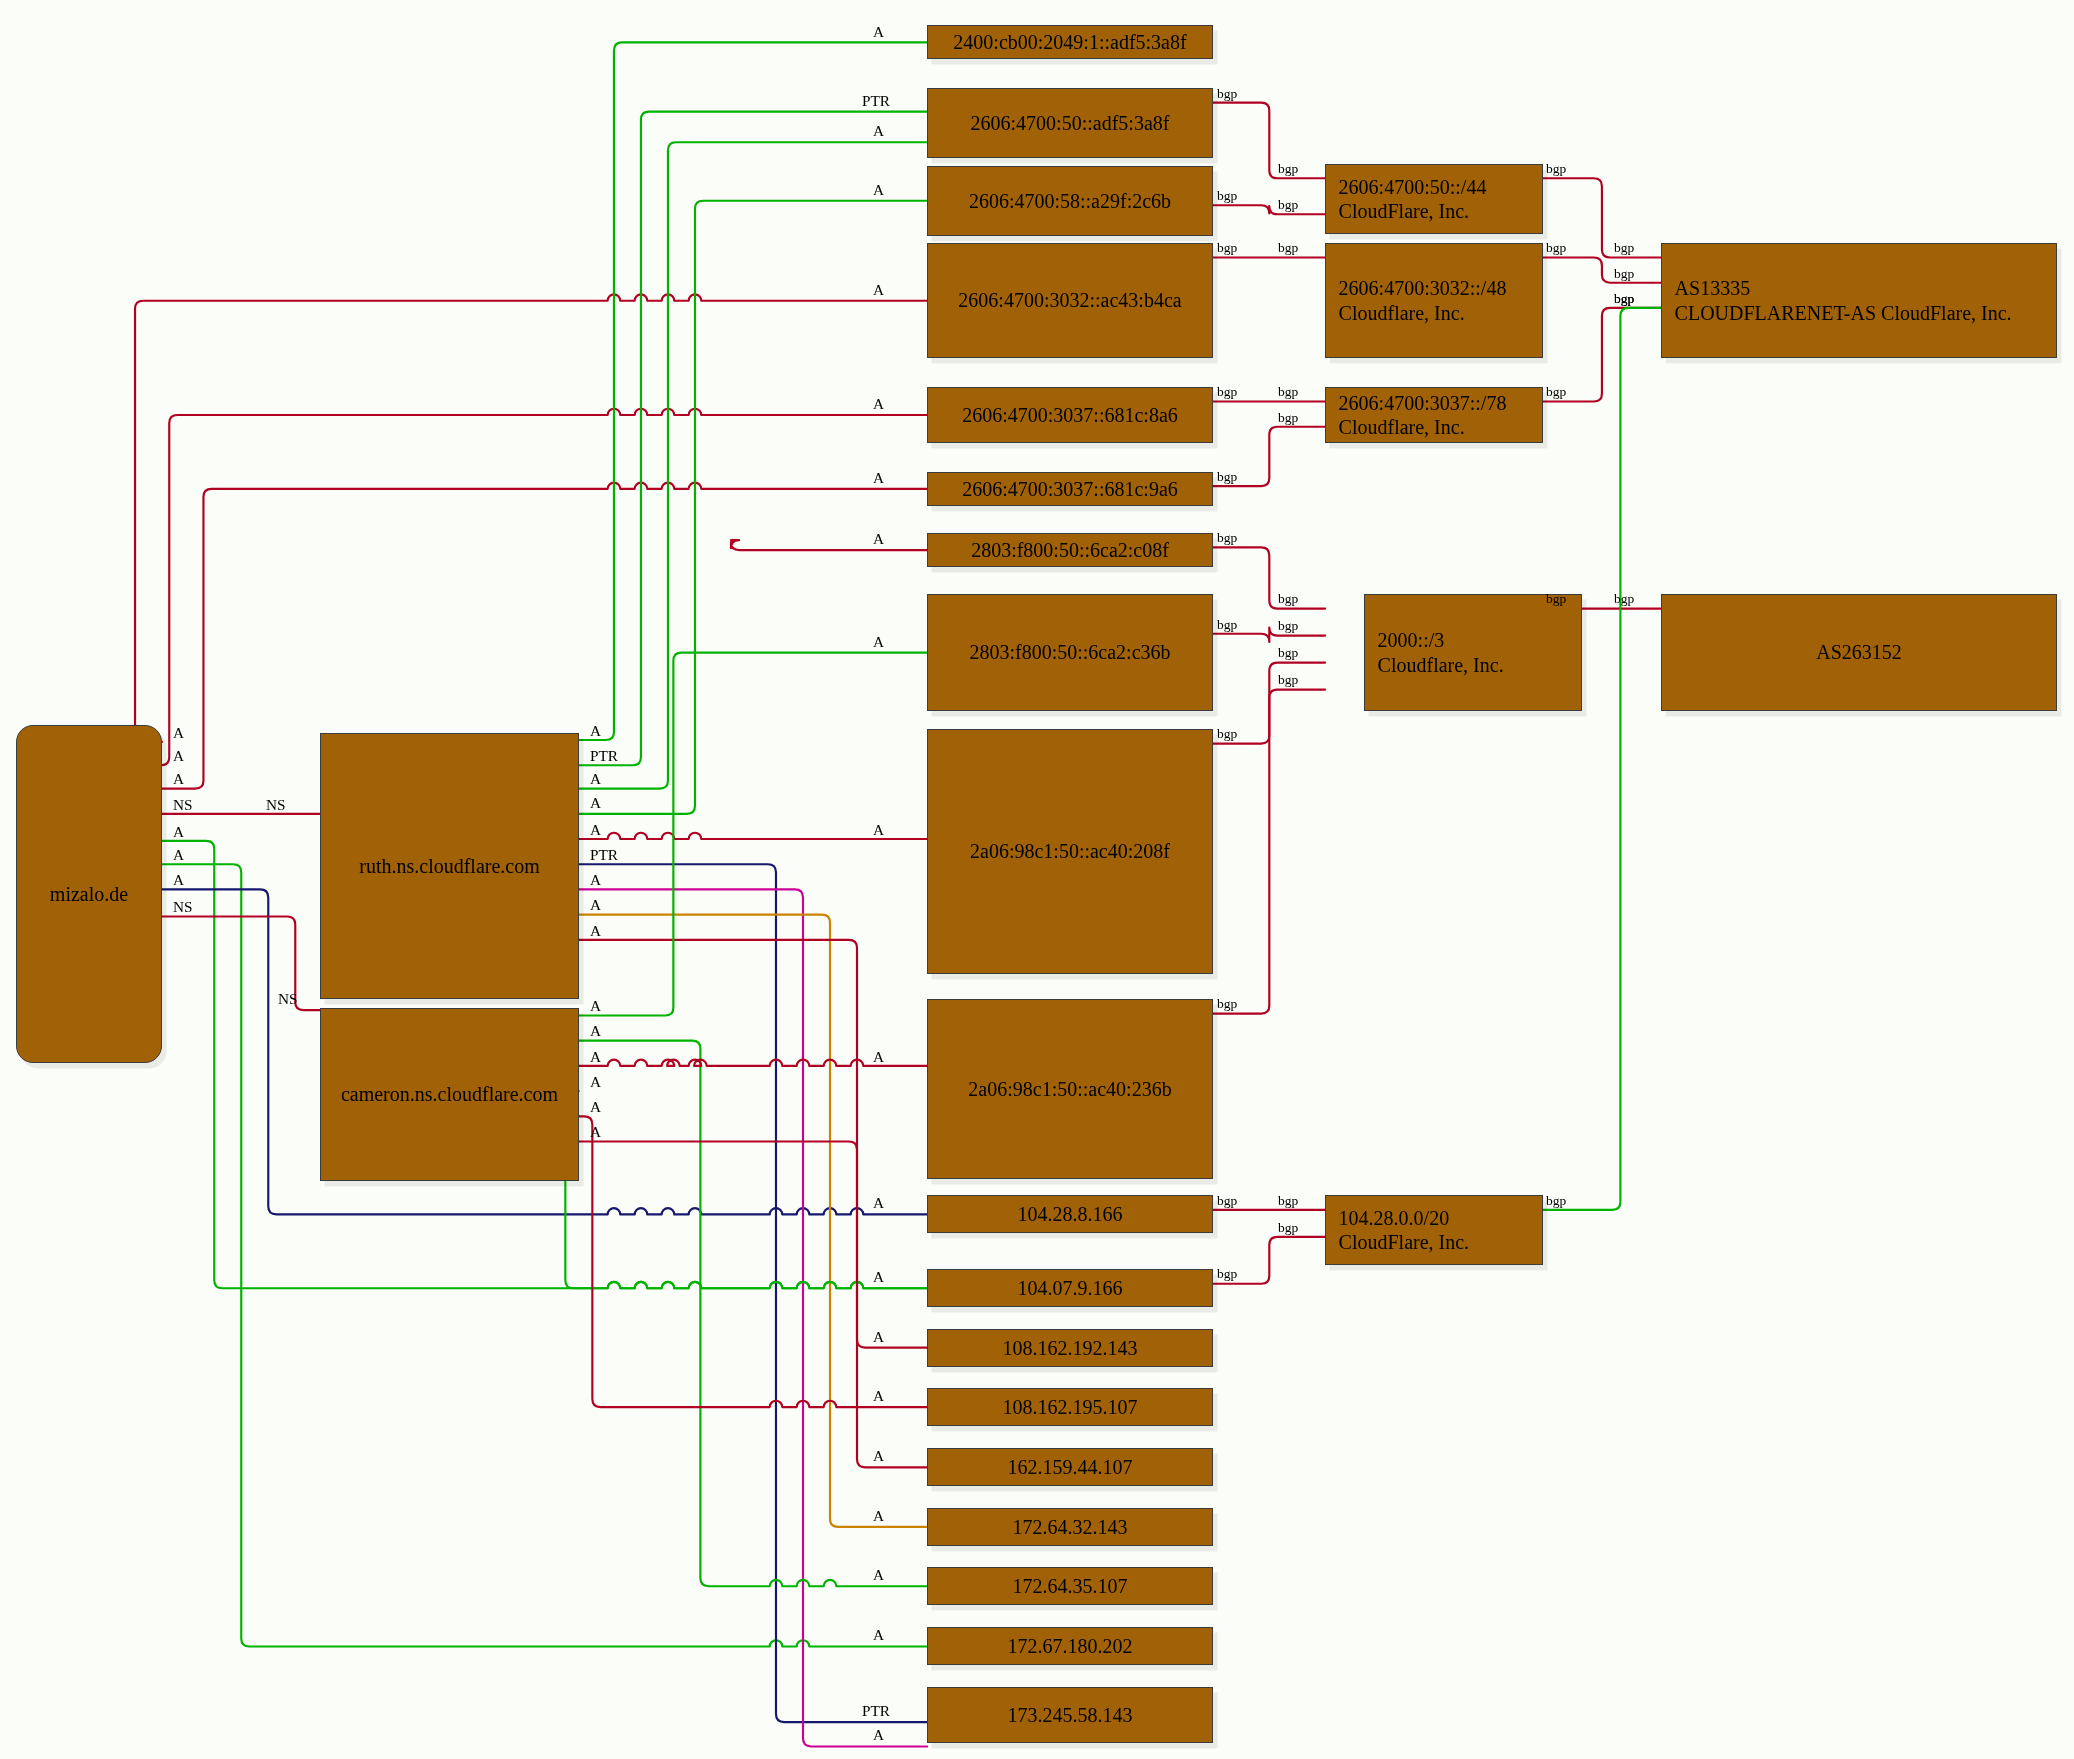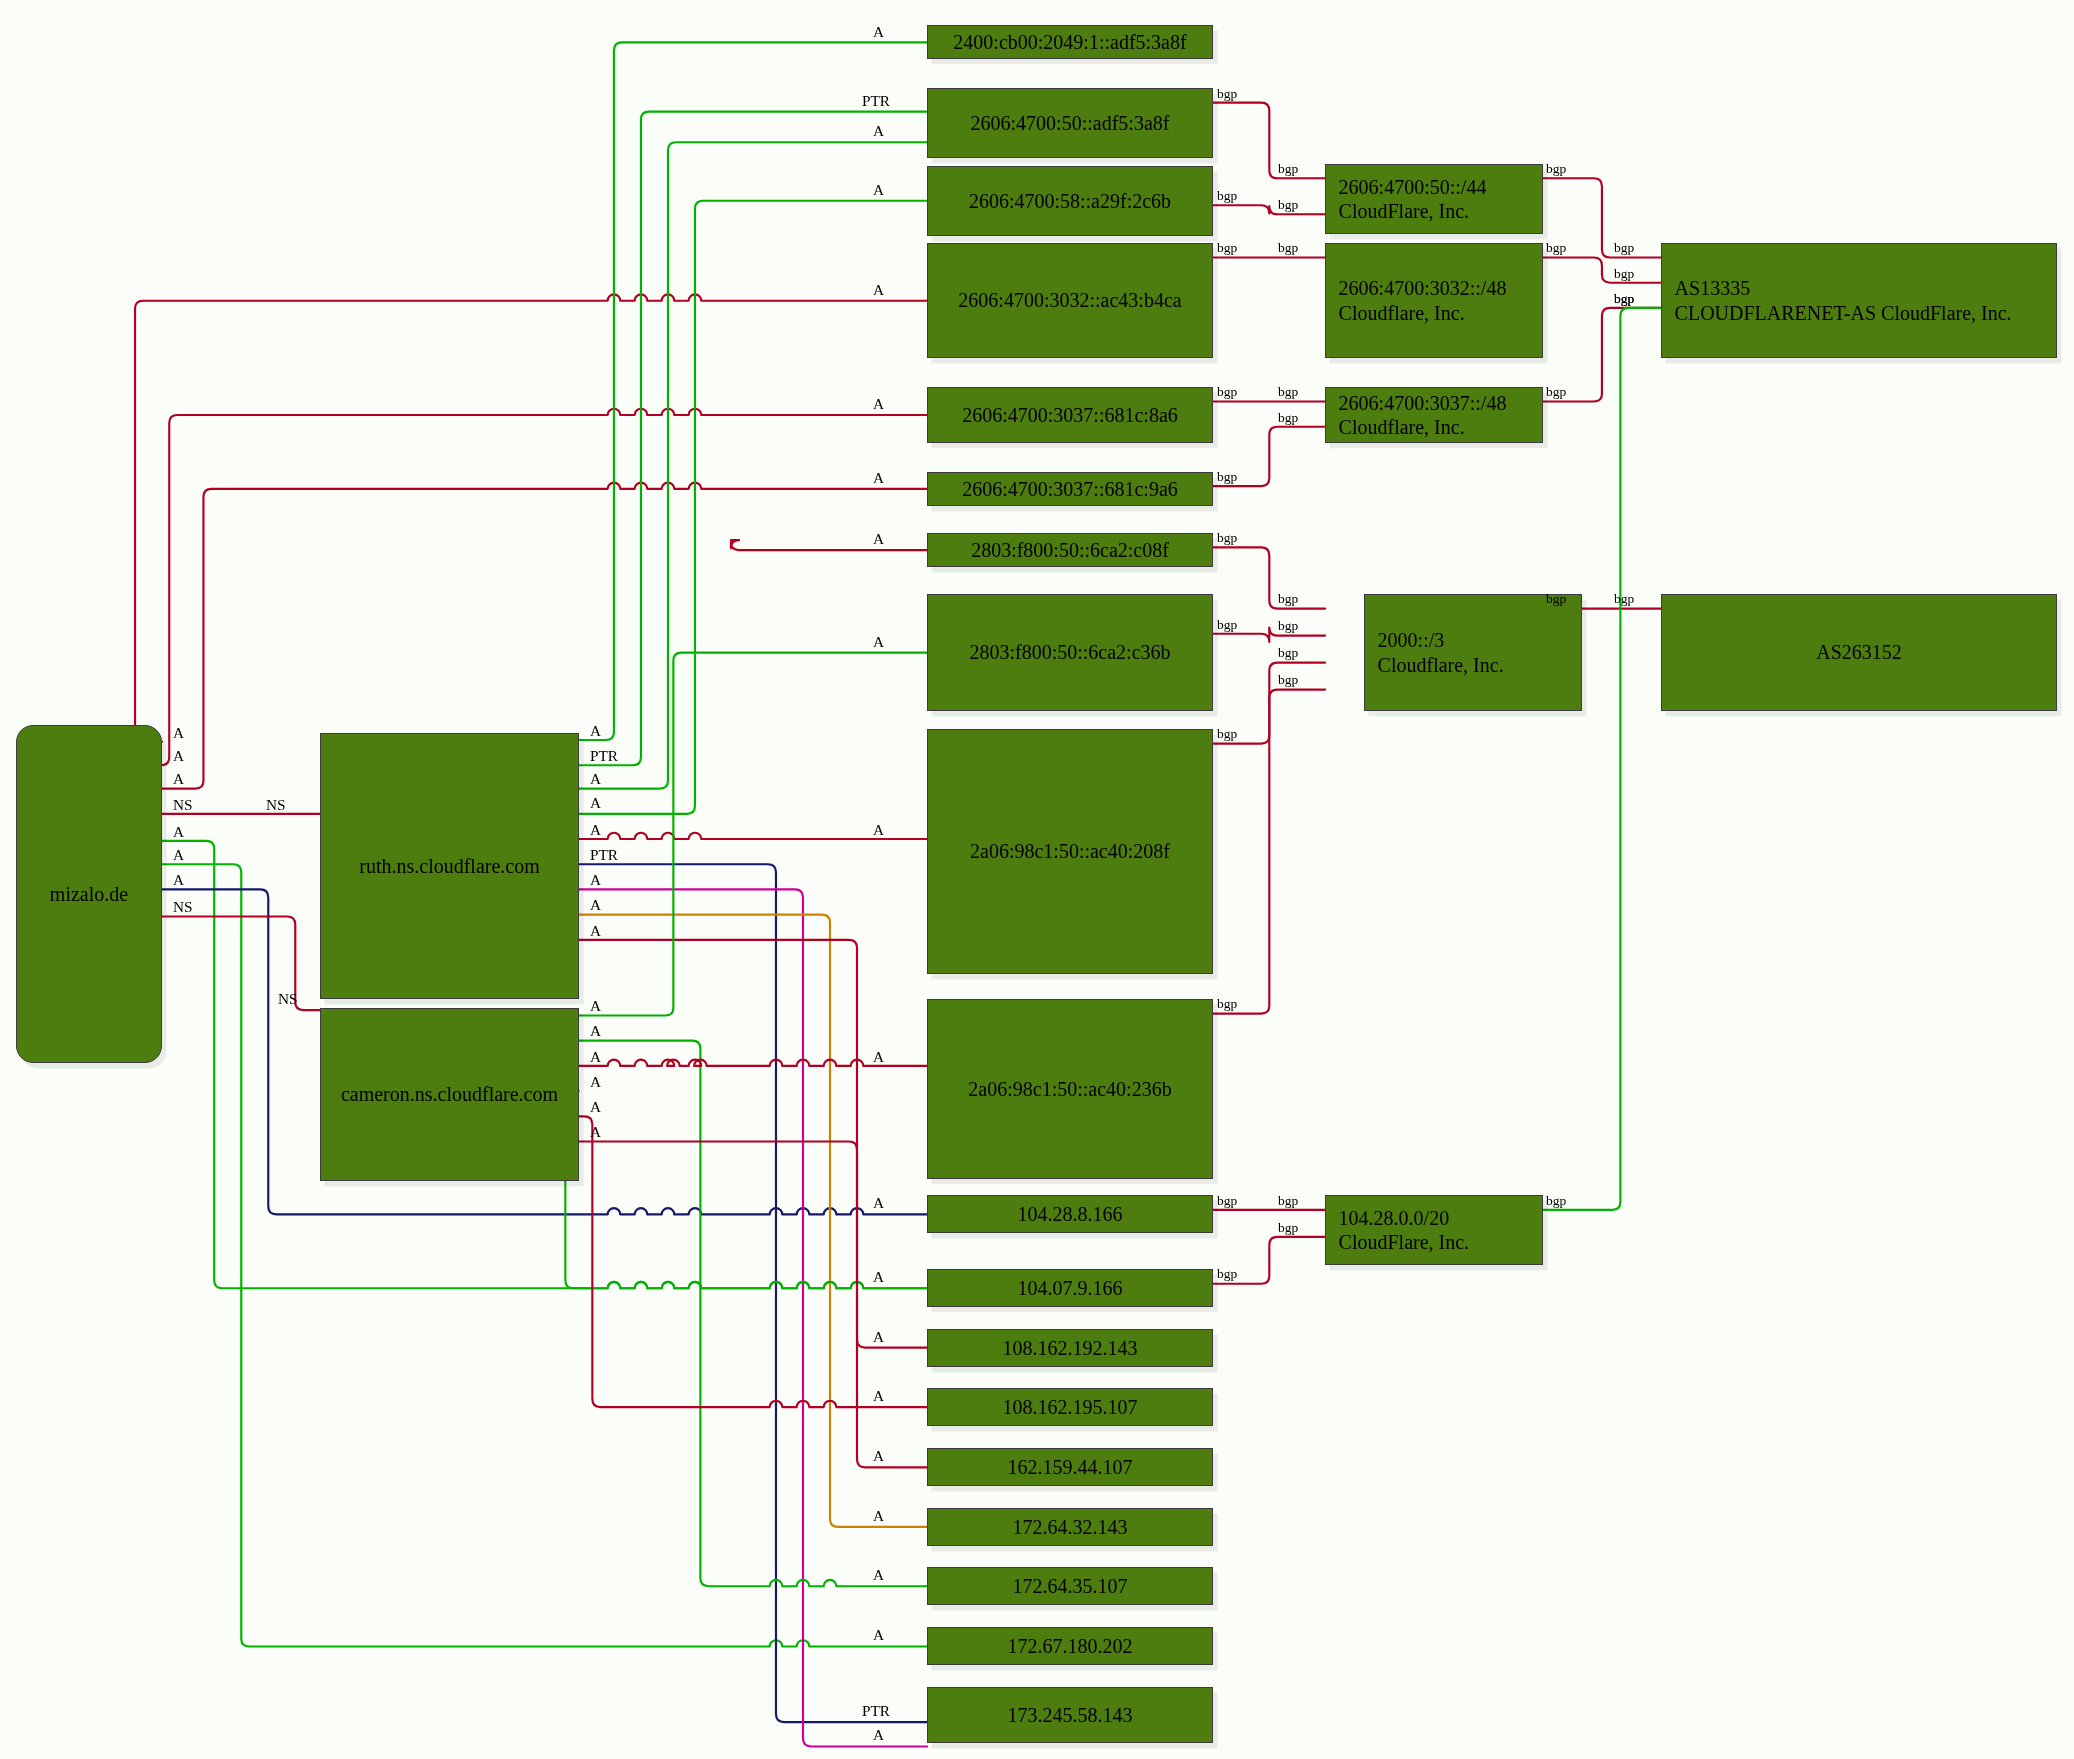--- a/index.html
+++ b/index.html
@@ -1,19 +1,19 @@
 <!DOCTYPE html>
 <html style="font-size:14.4px"><head>
 <meta charset="utf-8">
 <style>
   html,body{margin:0;padding:0;background:#fbfdf8;}
   body{font-family:"Liberation Serif","DejaVu Serif",serif;}
   #canvas{position:relative;width:2075px;height:1760px;background:#fbfdf8;overflow:hidden;}
   svg#wires{position:absolute;left:0;top:0;width:2075px;height:1760px;}
-  .node{position:absolute;box-sizing:border-box;background:#4d7c0f;border:1.4px solid #3c3c3c;
+  .node{position:absolute;box-sizing:border-box;background:#a16207;border:1.4px solid #3c3c3c;
         box-shadow:4.5px 5.4px 0 0 rgba(0,0,0,0.07);display:flex;align-items:center;justify-content:center;
         color:#000;font-size:20px;line-height:1.22;text-align:center;}
   .node.lefttext{justify-content:flex-start;padding-left:12.6px;text-align:left;}
   .node .l2{display:block;}
   .elab{position:absolute;font-size:15.3px;color:#000;white-space:nowrap;}
   .elab.bgp{font-size:13.5px;}
 </style>
 </head>
 <body>
 
@@ -128,21 +128,21 @@
       <div class="node" style="left: 927px; top: 1687px; width: 286px; height: 56px;">
         <div><span>173.245.58.143</span></div>
       </div>
       <div class="node lefttext" style="left: 1325px; top: 164px; width: 218px; height: 70px;">
         <div><span>2606:4700:50::/44</span><span class="l2">CloudFlare, Inc.</span></div>
       </div>
       <div class="node lefttext" style="left: 1325px; top: 243px; width: 218px; height: 115px;">
         <div><span>2606:4700:3032::/48</span><span class="l2">Cloudflare, Inc.</span></div>
       </div>
       <div class="node lefttext" style="left: 1325px; top: 387px; width: 218px; height: 56px;">
-        <div><span>2606:4700:3037::/48</span><span class="l2">Cloudflare, Inc.</span></div>
+        <div><span>2606:4700:3037::/78</span><span class="l2">Cloudflare, Inc.</span></div>
       </div>
       <div class="node lefttext" style="left: 1364px; top: 594px; width: 218px; height: 117px;">
         <div><span>2000::/3</span><span class="l2">Cloudflare, Inc.</span></div>
       </div>
       <div class="node lefttext" style="left: 1325px; top: 1195px; width: 218px; height: 70px;">
         <div><span>104.28.0.0/20</span><span class="l2">CloudFlare, Inc.</span></div>
       </div>
       <div class="node lefttext" style="left: 1661px; top: 243px; width: 396px; height: 115px;">
         <div><span>AS13335</span><span class="l2">CLOUDFLARENET-AS CloudFlare, Inc.</span></div>
       </div>

